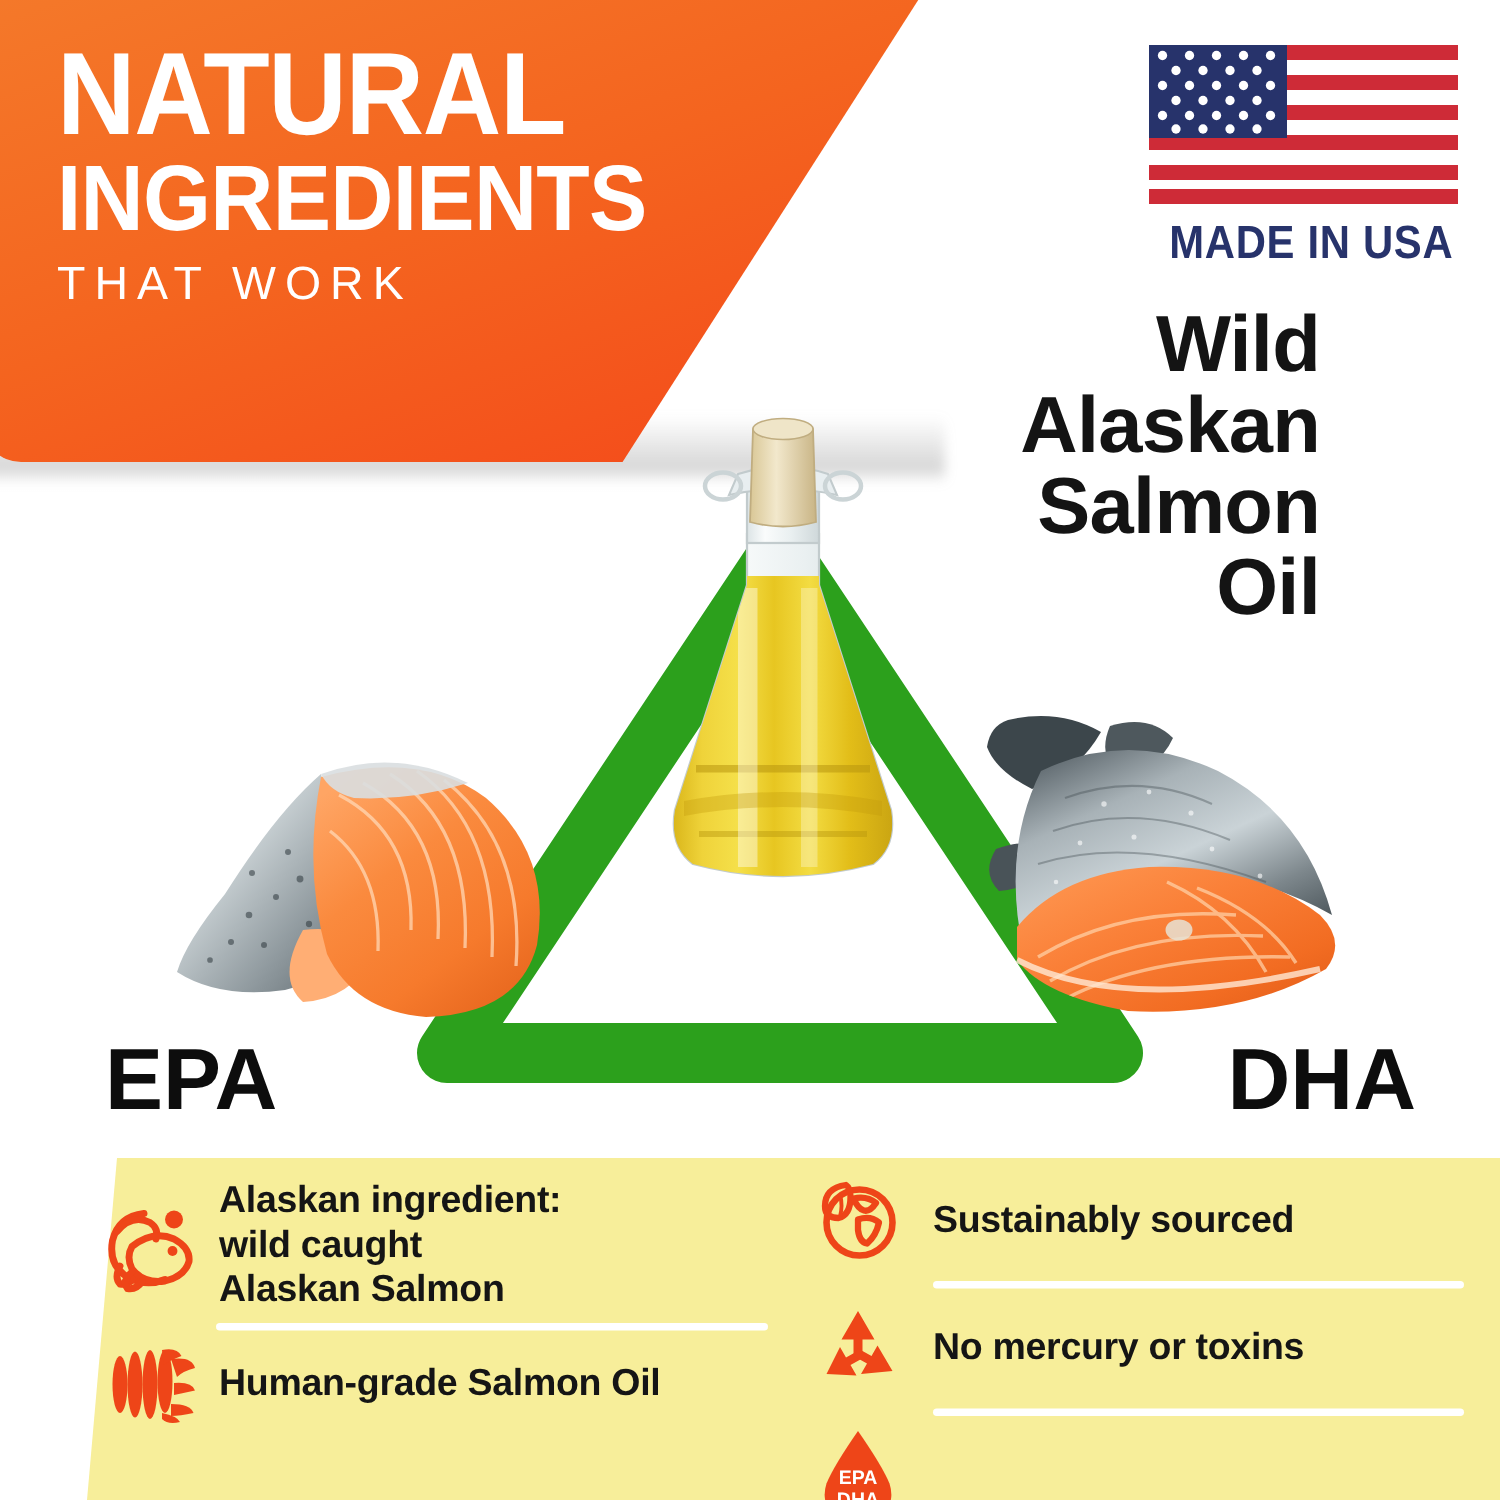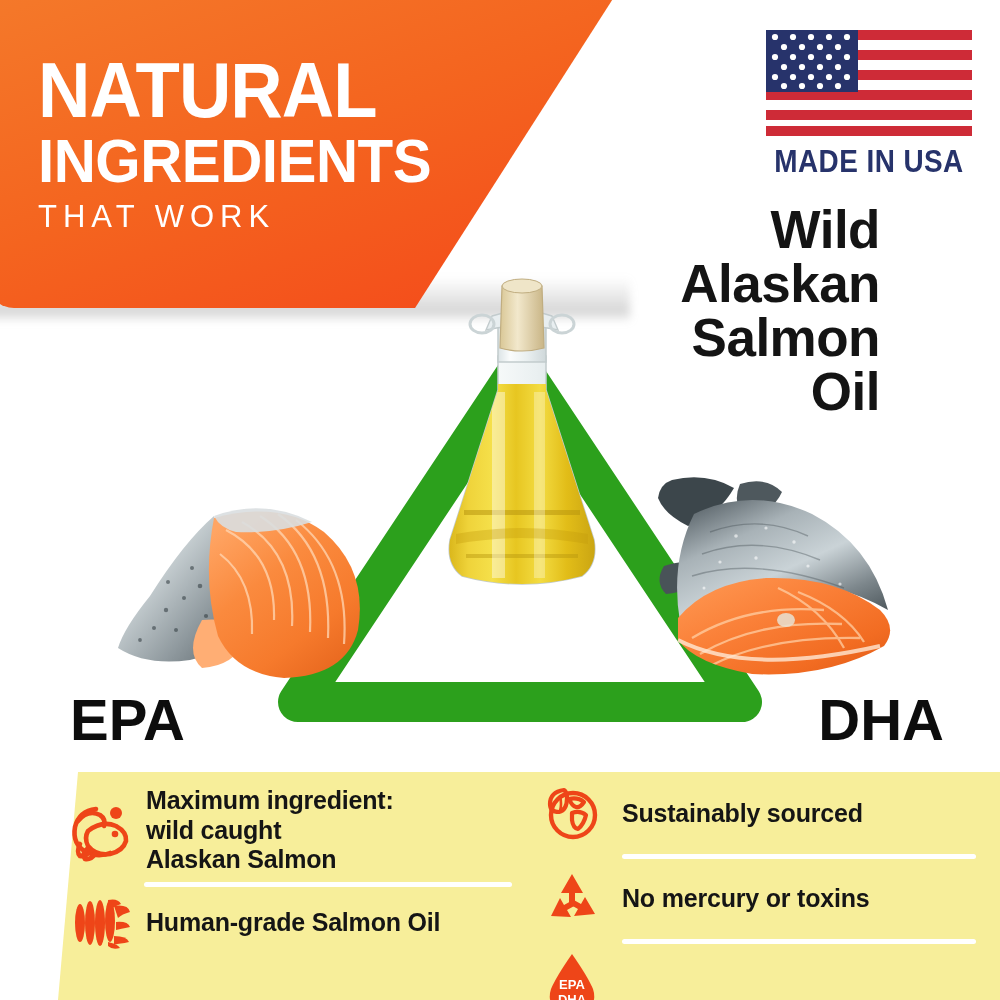--- a/index.html
+++ b/index.html
@@ -42,21 +42,20 @@
     -webkit-clip-path: polygon(0 0, 100% 0, 100% 0, 68% 100%, 0 100%);
     clip-path: polygon(0 0, 100% 0, 100% 0, 68% 100%, 0 100%);
   }
   .banner-inner {
     position: absolute;
     left: 38px;
     top: 26px;
     width: 440px;
     z-index: 3;
     color: #ffffff;
-    margin-top: 28px;
   }
   .hl-1 {
     font-size: 78px;
     line-height: 0.93;
     font-weight: 700;
     letter-spacing: -1px;
     transform: scaleX(0.93);
     transform-origin: left center;
     white-space: nowrap;
   }
@@ -79,21 +78,21 @@
     white-space: nowrap;
   }
 
   
   .usa-badge {
     position: absolute;
     left: 758px;
     top: 30px;
     width: 222px;
     z-index: 4;
-    text-align: center;
+    text-align: right;
   }
   .usa-flag {
     width: 206px;
     height: 106px;
     margin: 0 auto;
     display: block;
   }
   .usa-text {
     margin-top: 8px;
     font-size: 31px;
@@ -500,21 +499,21 @@
               <path d="M 14 48 Q 10 56 14 60 Q 20 61 24 55"></path>
               <path d="M 12 25 Q 22 13 34 19 Q 40 23 38 30"></path>
               <path d="M 22 35 Q 36 24 50 30 Q 61 36 60 45 Q 57 55 44 58 Q 30 60 22 50 Q 18 42 22 35 Z"></path>
               <path d="M 22 52 Q 15 58 19 63 Q 25 64 29 58"></path>
             </g>
             <circle cx="49" cy="38" r="3.3" fill="#EE4518"></circle>
             <circle cx="50" cy="17" r="6" fill="#EE4518"></circle>
           </svg>
         </div>
         <div class="feat-text">
-          <div>Maximum ingredient:</div>
+          <div>Alaskan ingredient:</div>
           <div>wild caught</div>
           <div>Alaskan Salmon</div>
         </div>
       </div>
 
       <div class="divider"></div>
 
       <div class="feat-row">
         <div class="feat-icon">
           <svg width="68" height="58" viewBox="0 0 68 58">

